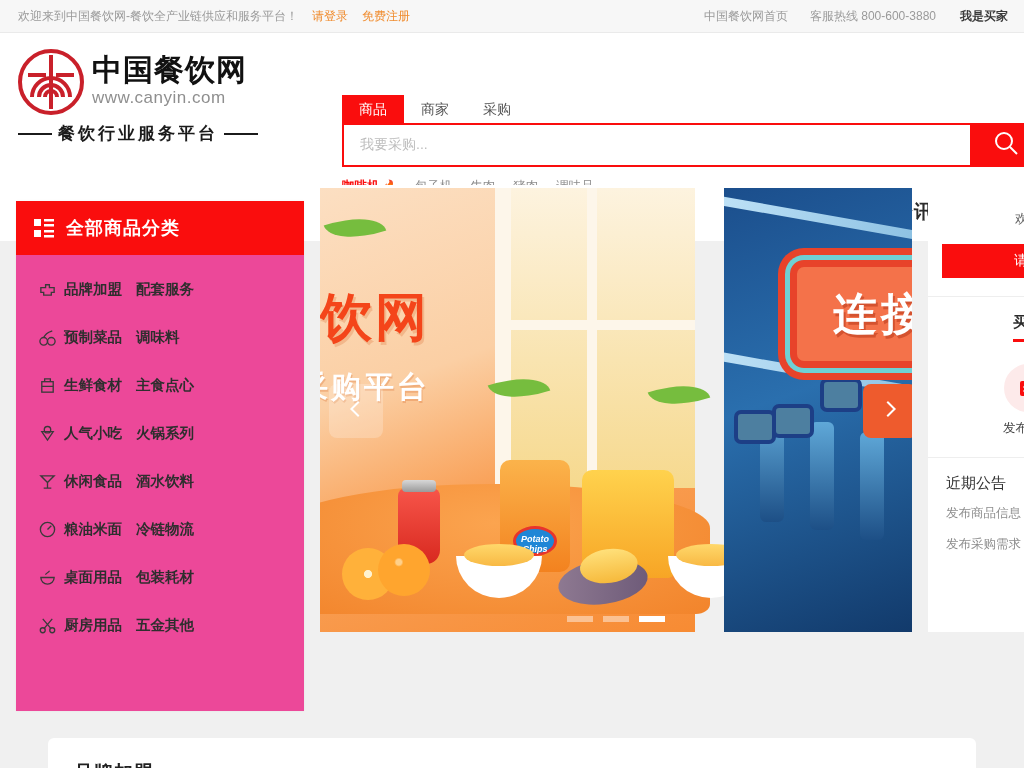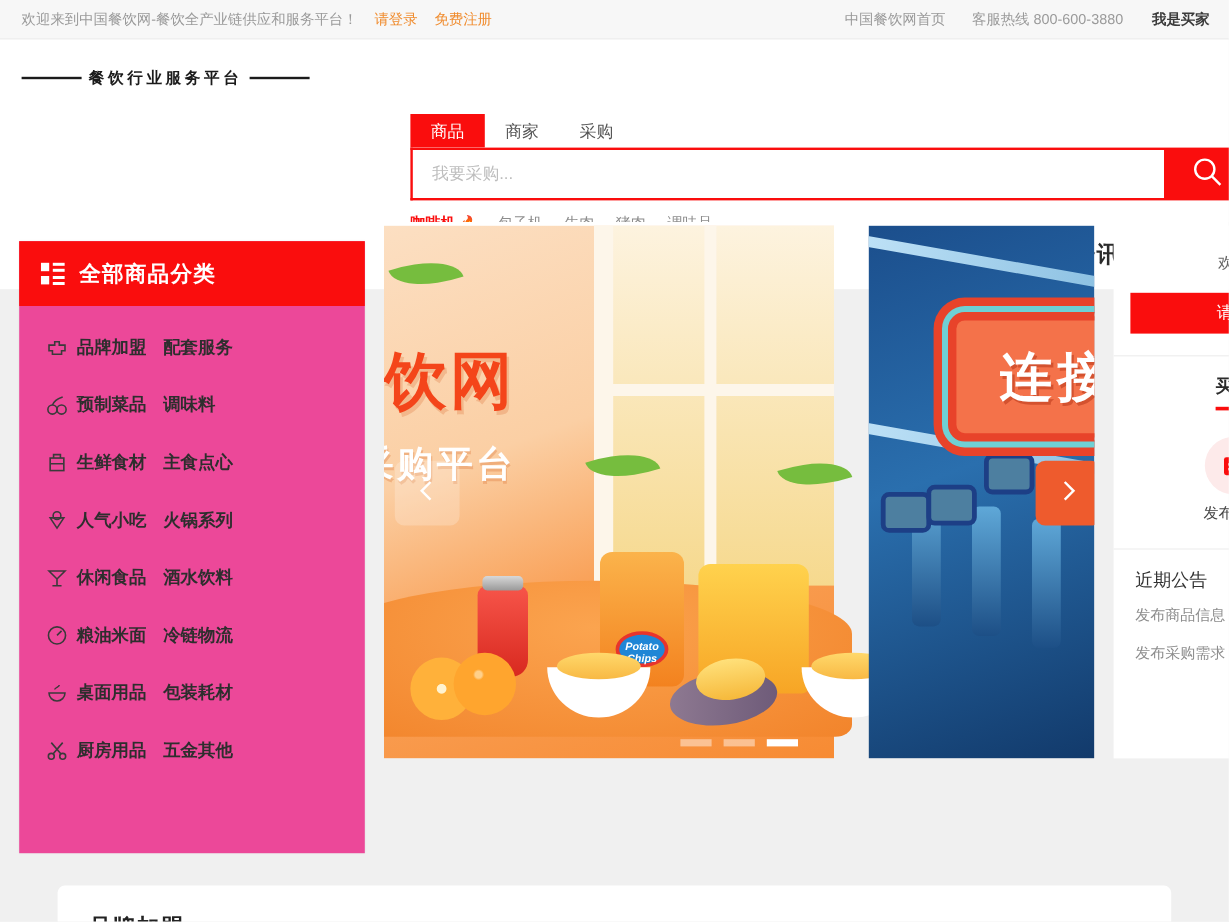--- a/index.html
+++ b/index.html
@@ -28,21 +28,21 @@
   
   .header { position: relative; height: 152px; background:#fff; }
   .logo { position: absolute; left: 18px; top: 16px; width: 240px; }
   .logo-row { display: flex; align-items: center; }
   .seal { width: 66px; height: 66px; flex: none; position: relative; }
   .brandblock { margin-left: 8px; }
   .brand-cn { font-size: 30px; font-weight: bold; letter-spacing: 1px; color:#111; line-height: 1; font-family:"Liberation Sans", sans-serif; }
   .brand-url { font-size: 17px; color: #8f8f8f; letter-spacing: .5px; line-height: 1.3; margin-top: 2px; }
   .tagline { display: flex; align-items: center; margin-top: 7px; }
   .tagline .bar { flex: 1; height: 2px; background: #1b1b1b; }
-  .tagline .txt { font-size: 13px; font-weight: bold; color:#1b1b1b; letter-spacing: 3px; padding: 0 6px; }
+  .tagline .txt { font-size: 17px; font-weight: bold; color:#1b1b1b; letter-spacing: 3px; padding: 0 6px; }
 
   
   .searchwrap { position: absolute; left: 342px; top: 62px; width: 700px; }
   .stabs { display: flex; }
   .stab {
     font-size: 14px; color: #555; padding: 7px 17px 7px 17px; line-height: 1;
   }
   .stab.active { background: #fa0d0d; color: #fff; }
   .sbox { display: flex; height: 44px; }
   .sinput {
@@ -186,20 +186,36 @@
     <span class="right">
       <a class="item">中国餐饮网首页</a>
       <span class="hotline">客服热线 800-600-3880</span>
       <a class="buyer">我是买家</a>
     </span>
   </div>
 
   <div class="header">
 
     <div class="logo">
+      <div class="logo-row">
+        <span class="seal">
+          <svg width="66" height="66" viewBox="0 0 66 66">
+            <circle cx="33" cy="33" r="31" fill="none" stroke="#c9202a" stroke-width="4"></circle>
+            <path d="M14 48 a19 19 0 0 1 38 0" fill="none" stroke="#c9202a" stroke-width="4"></path>
+            <path d="M21 48 a12 12 0 0 1 24 0" fill="none" stroke="#c9202a" stroke-width="4"></path>
+            <path d="M27 48 a6 6 0 0 1 12 0" fill="none" stroke="#c9202a" stroke-width="4"></path>
+            <rect x="31" y="6" width="4" height="54" fill="#c9202a"></rect>
+            <path d="M10 26 h18 M38 26 h18" stroke="#c9202a" stroke-width="4"></path>
+          </svg>
+        </span>
+        <span class="brandblock">
+          <div class="brand-cn">中国餐饮网</div>
+          <div class="brand-url">www.canyin.com</div>
+        </span>
+      </div>
       <div class="tagline">
         <span class="bar"></span>
         <span class="txt">餐饮行业服务平台</span>
         <span class="bar"></span>
       </div>
     </div>
 
     <div class="searchwrap">
       <div class="stabs">
         <span class="stab active">商品</span>

